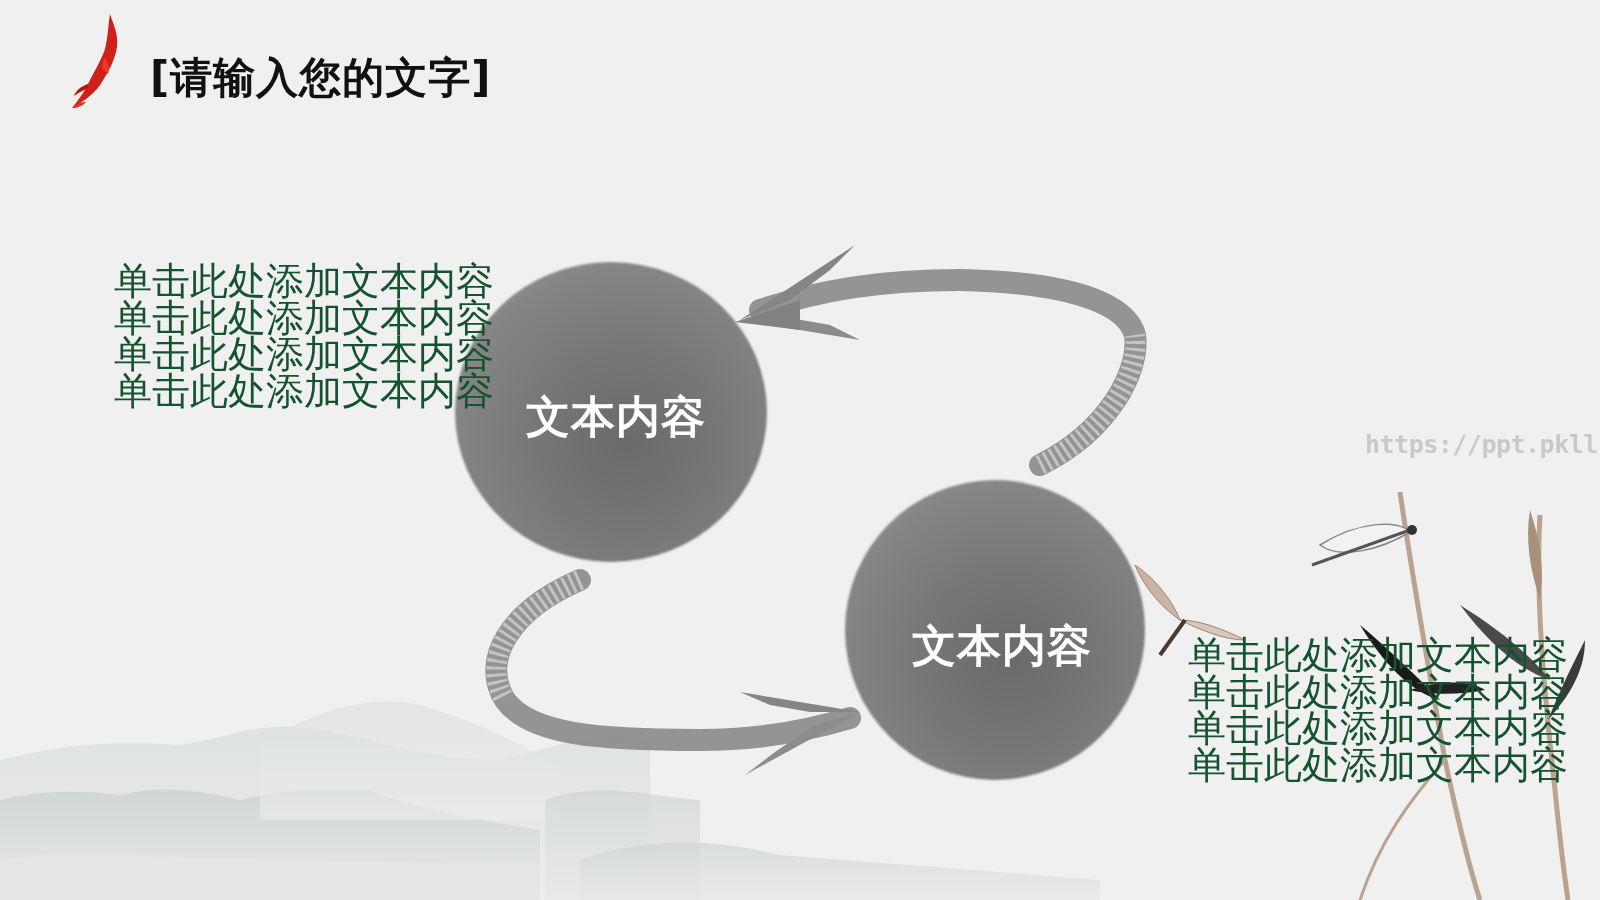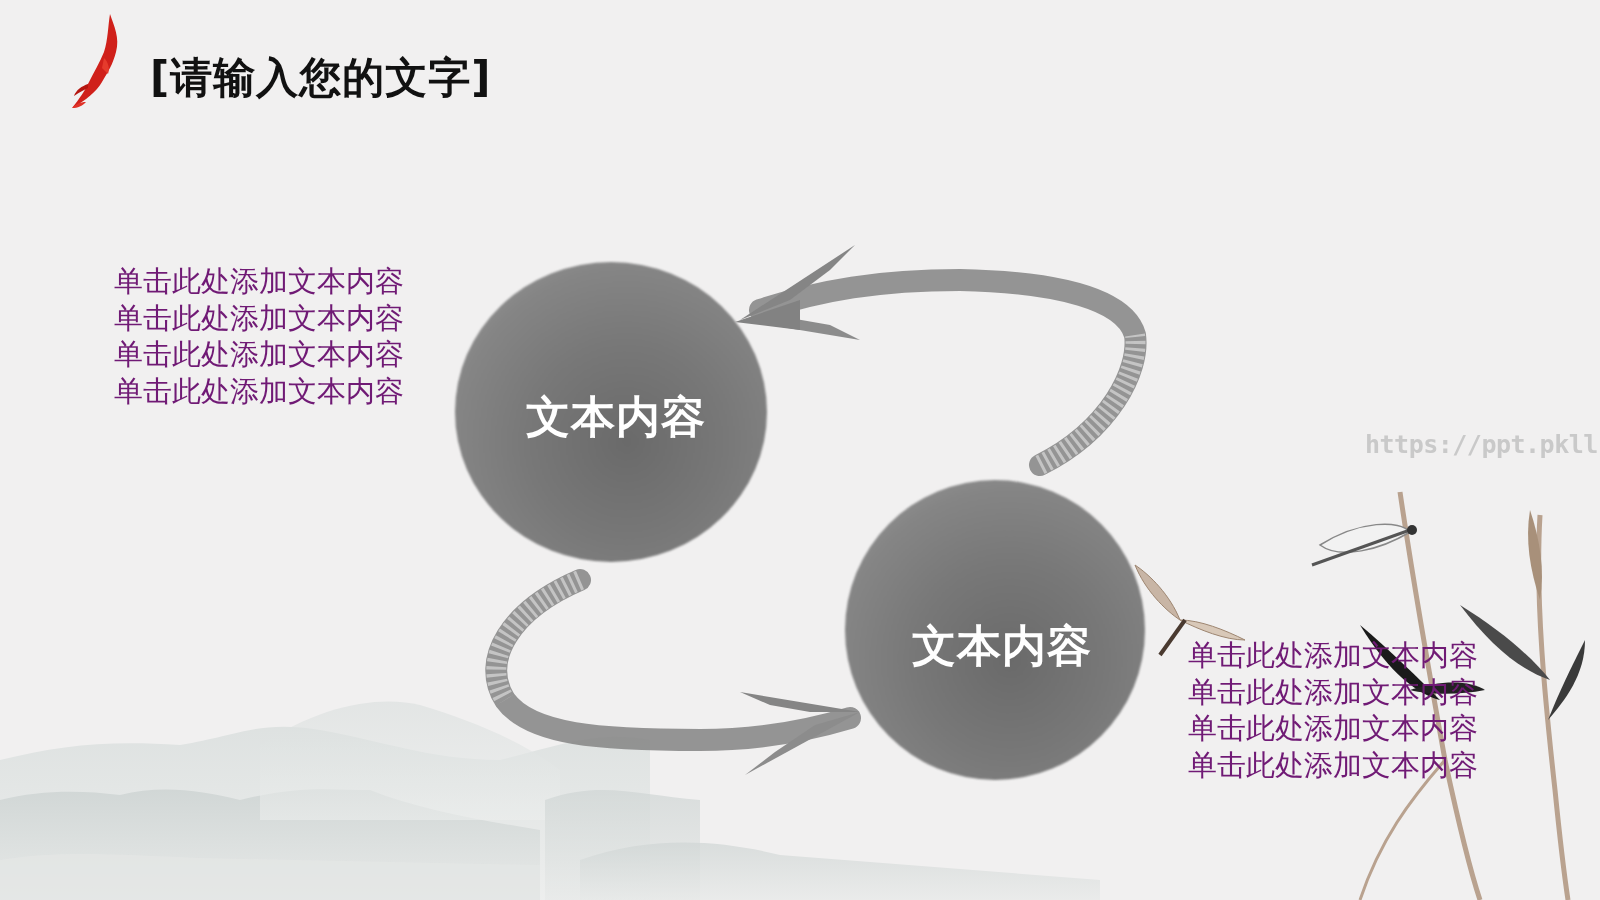--- a/index.html
+++ b/index.html
@@ -10,21 +10,21 @@
     }
     .slide { position: absolute; inset: 0; text-align: right; }
     .bg-layer { position: absolute; inset: 0; pointer-events: none; }
     .title {
       position: absolute; left: 150px; top: 50px;
       font-size: 42px; font-weight: bold; color: #111;
       letter-spacing: 1px; line-height: 56px;
     }
     .fish { position: absolute; left: 66px; top: 12px; width: 64px; height: 100px; }
     .textblock {
-      position: absolute; font-size: 29px; line-height: 36.5px; color: #701a75;
+      position: absolute; font-size: 38px; line-height: 36.5px; color: #14532d;
       white-space: nowrap;
     }
     .textblock.left { left: 114px; top: 263px; }
     .textblock.right { left: 1188px; top: 637px; }
     .textblock div { display: block; }
     .circle {
       position: absolute; border-radius: 50%;
       background: radial-gradient(circle at 55% 60%, #6a6a6a 0%, #787878 40%, #858585 70%, #9a9a9a 92%, rgba(160,160,160,0) 100%);
       filter: blur(1.2px);
     }

